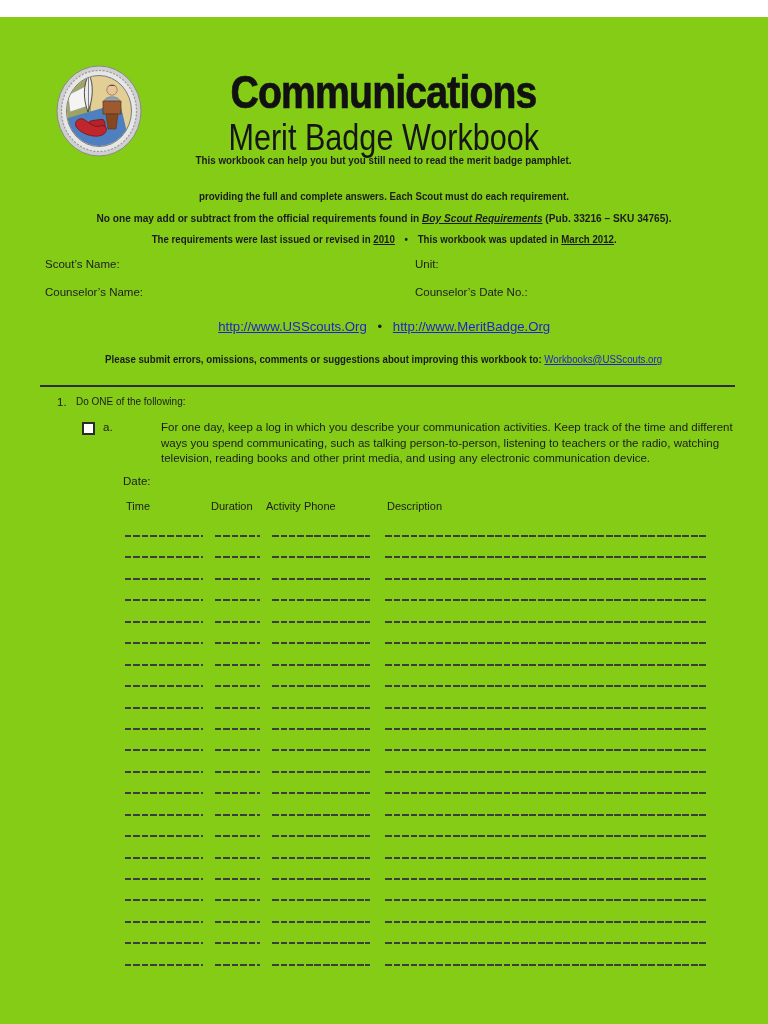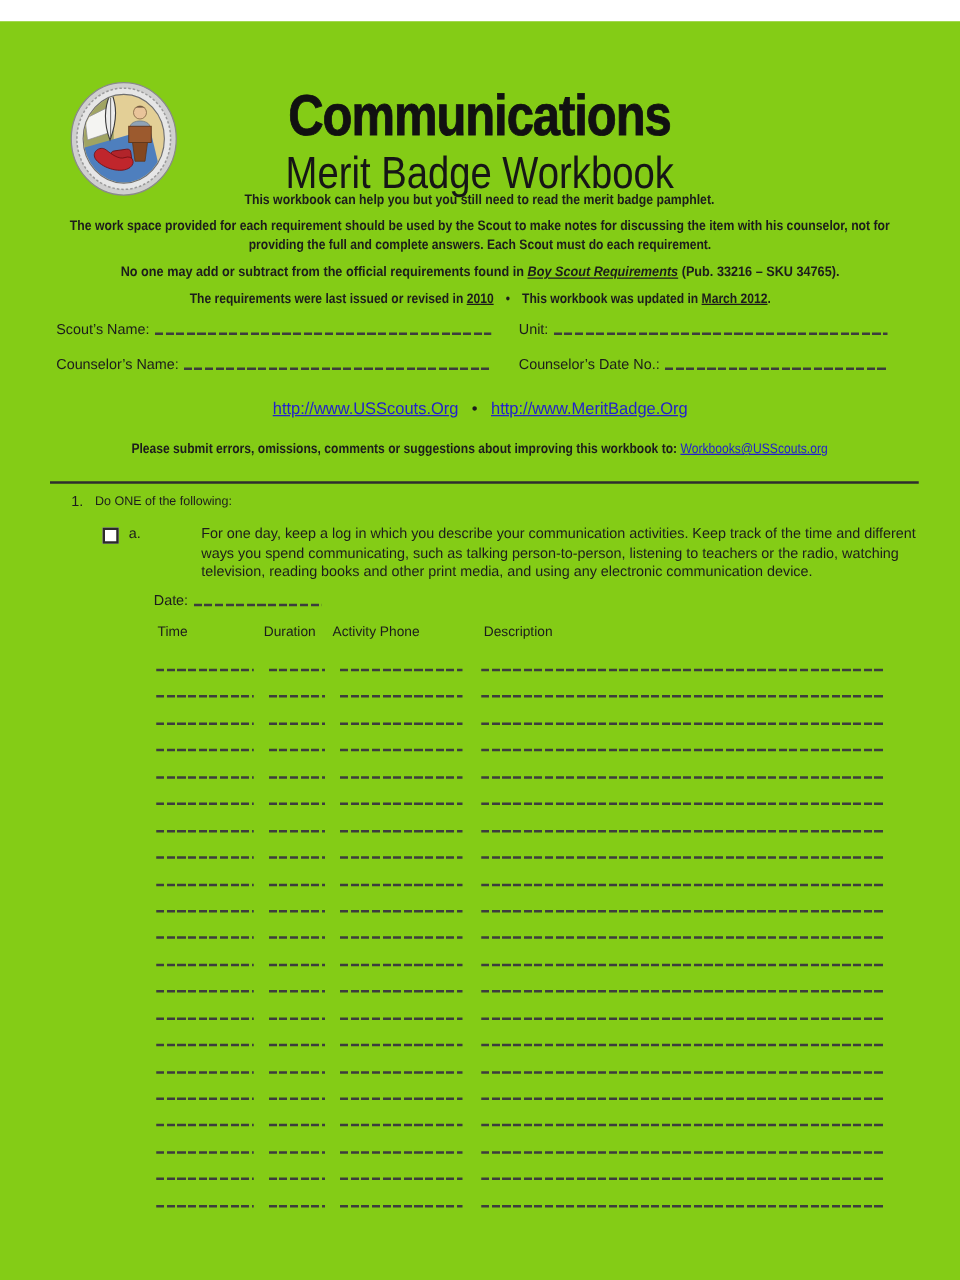--- a/index.html
+++ b/index.html
@@ -14,21 +14,21 @@
   .bi{font-weight:bold;font-style:italic;text-decoration:underline;}
   .link{color:#2222cc;text-decoration:underline;cursor:pointer;}
   .title{top:48px;font-size:46px;font-weight:bold;letter-spacing:-1px;color:#111;
          -webkit-text-stroke:0.7px #111;}
   .subtitle{top:100px;font-size:36px;color:#161616;}
   .small{font-size:11px;}
   .tagline{top:137px;}
   .dash{display:block;height:2px;
         background-image:repeating-linear-gradient(90deg,#3d3d3d 0,#3d3d3d 6.5px,transparent 6.5px,transparent 8.5px);}
   .fill{flex:1;align-self:flex-end;margin:0 0 2px 4px;}
-  .frow{position:absolute;display:flex;font-size:11.5px;white-space:nowrap;}
+  .frow{position:absolute;display:flex;font-size:11.5px;white-space:nowrap;flex-direction:column;}
   .hdr{position:absolute;font-size:11px;white-space:nowrap;}
   .pline{position:absolute;left:123px;white-space:nowrap;font-size:11.5px;}
   .checkbox{position:absolute;left:82px;top:405px;width:13px;height:13px;border:2px solid #2b2b2b;
             background:#fff;box-sizing:border-box;}
   .divider{position:absolute;left:40px;top:368px;width:695px;height:2px;background:#2e2e2e;}
   .log-rows{position:absolute;left:0;top:514px;width:768px;}
   .log-row{position:relative;height:21.45px;}
   .log-row .dash{position:absolute;top:4px;}
   .c1{left:125px;width:78px;}
   .c2{left:215px;width:45px;}
@@ -67,23 +67,20 @@
   <div class="cline title">
     <span class="fit" style="transform: scaleX(0.851997);">Communications</span>
   </div>
   <div class="cline subtitle">
     <span class="fit" style="transform: scaleX(0.849929);">Merit Badge Workbook</span>
   </div>
   <div class="cline small b tagline">
     <span class="fit" style="transform: scaleX(0.892847);">This workbook can help you but you still need to read the merit badge pamphlet.</span>
   </div>
 
-  <div class="cline small b" style="top:158px">
-    <span class="fit" style="transform: scaleX(0.88919);">The work space provided for each requirement should be used by the Scout to make notes for discussing the item with his counselor, not for</span>
-  </div>
   <div class="cline small b" style="top:173px">
     <span class="fit" style="transform: scaleX(0.881116);">providing the full and complete answers. Each Scout must do each requirement.</span>
   </div>
   <div class="cline small b" style="top:195px">
     <span class="fit" style="transform: scaleX(0.921336);"><span>No one may add or subtract from the official requirements found in </span><span class="bi">Boy Scout Requirements</span><span> (Pub. 33216 – SKU 34765).</span></span>
   </div>
   <div class="cline small b" style="top:216px">
     <span class="fit" style="transform: scaleX(0.880005);"><span>The requirements were last issued or revised in </span><span class="u">2010</span><span class="bullet-gap">•</span><span>This workbook was updated in </span><span class="u">March 2012</span><span>.</span></span>
   </div>
 

